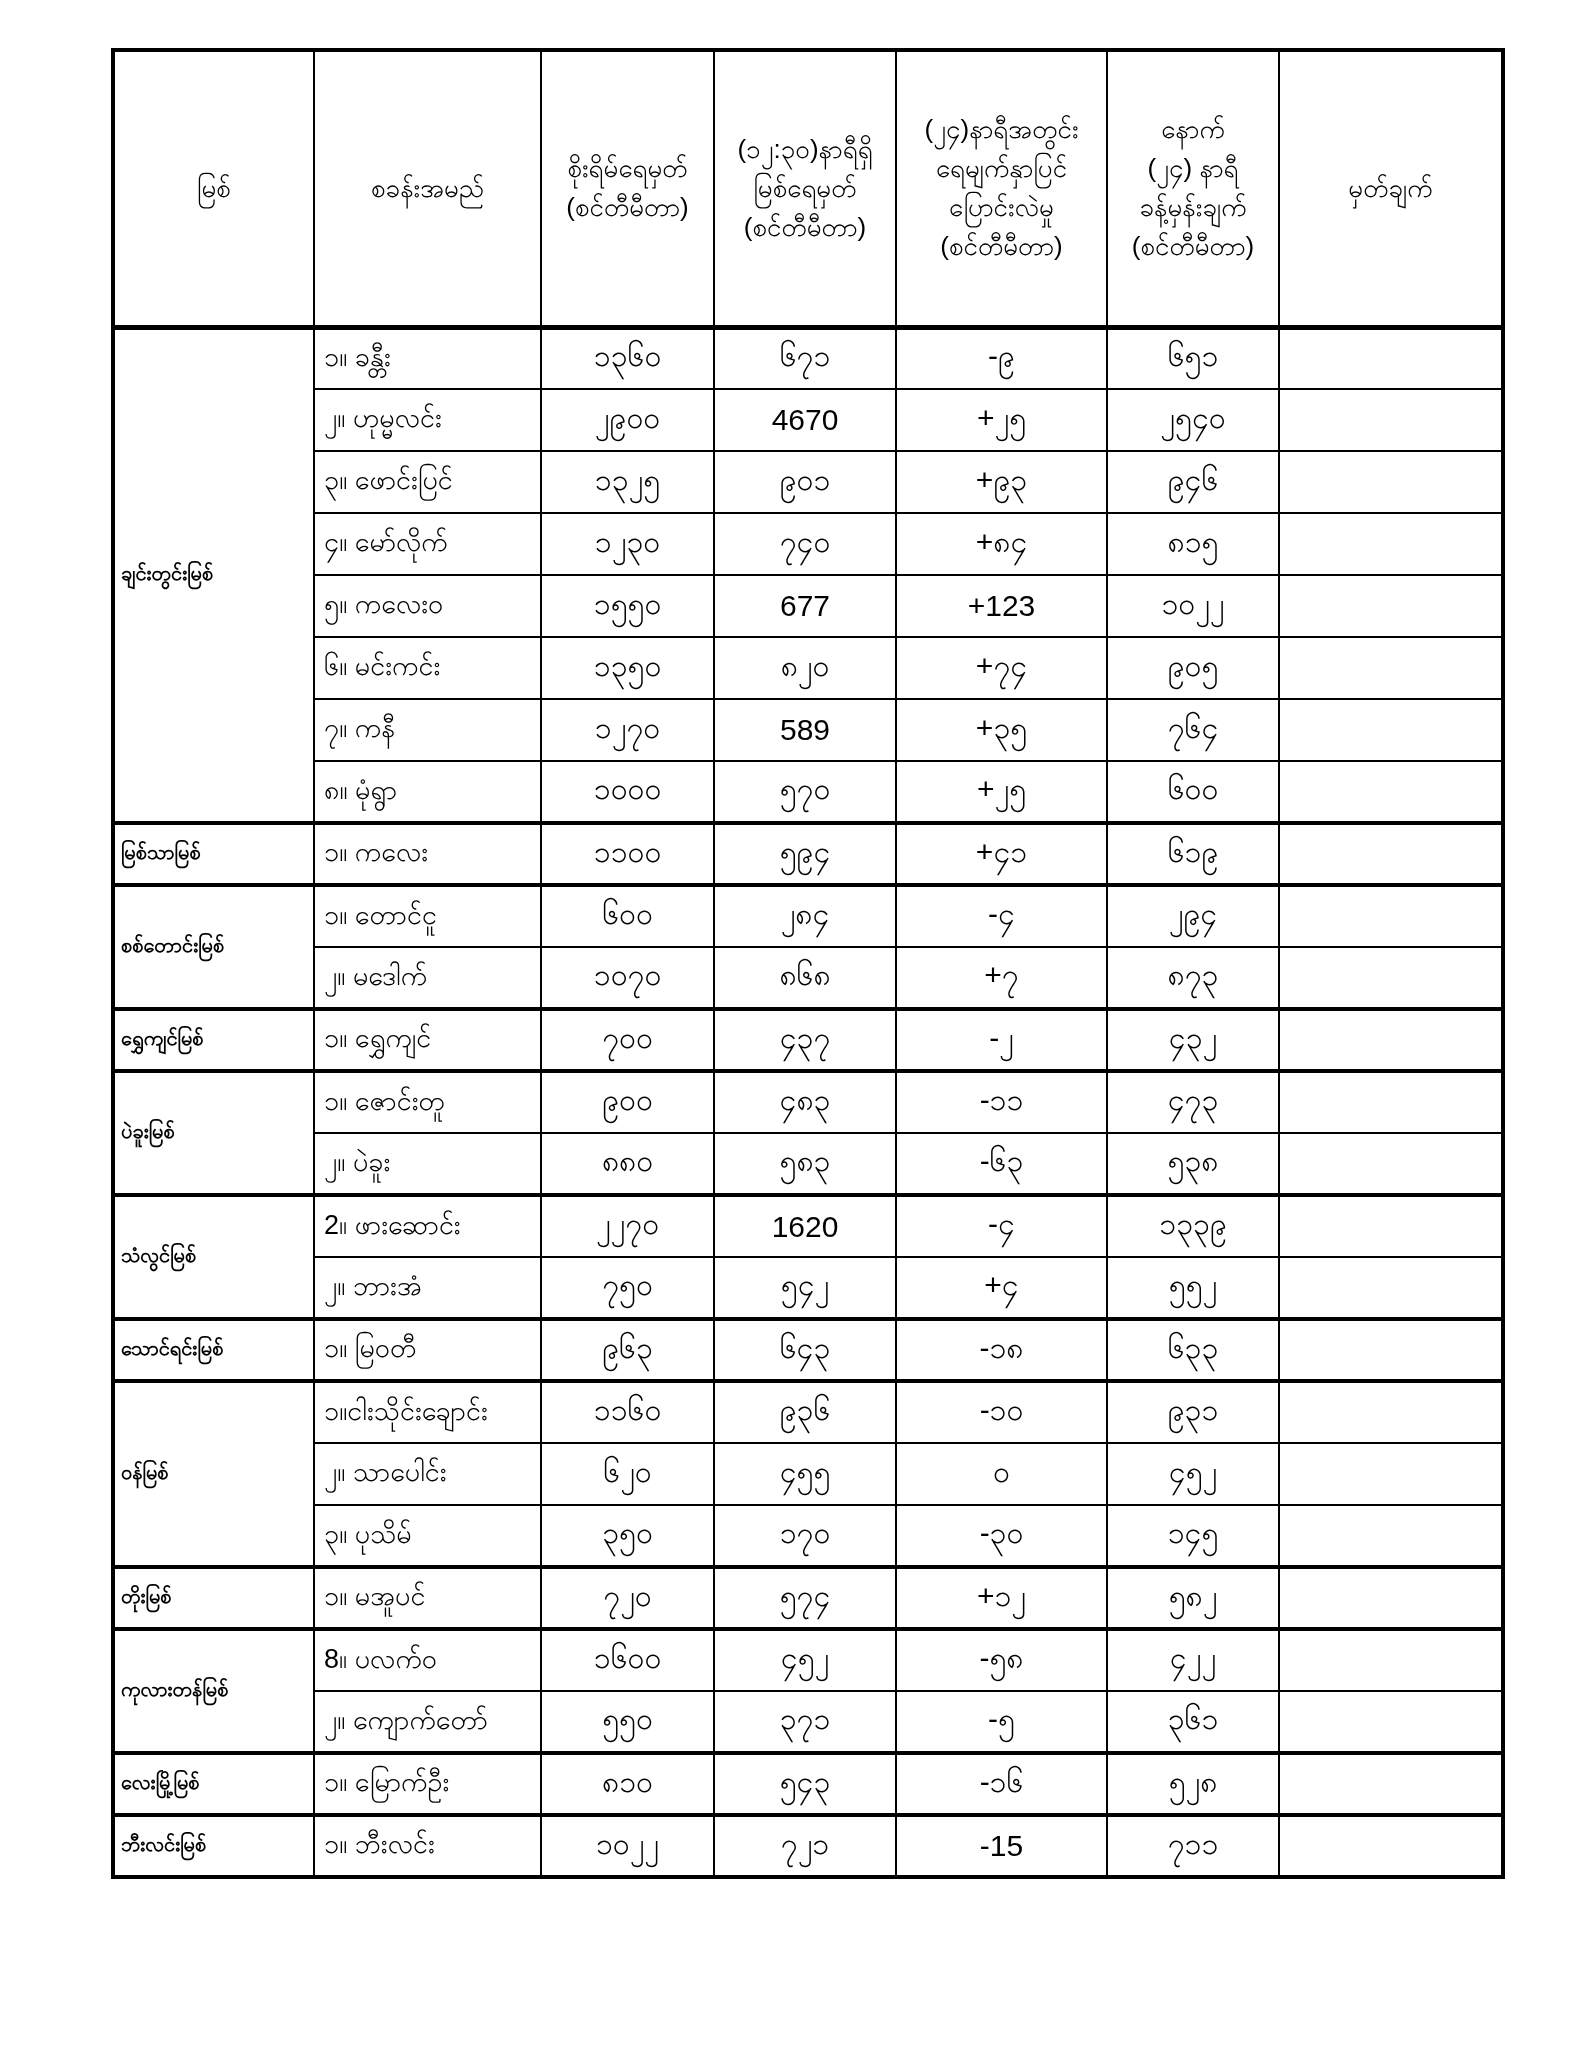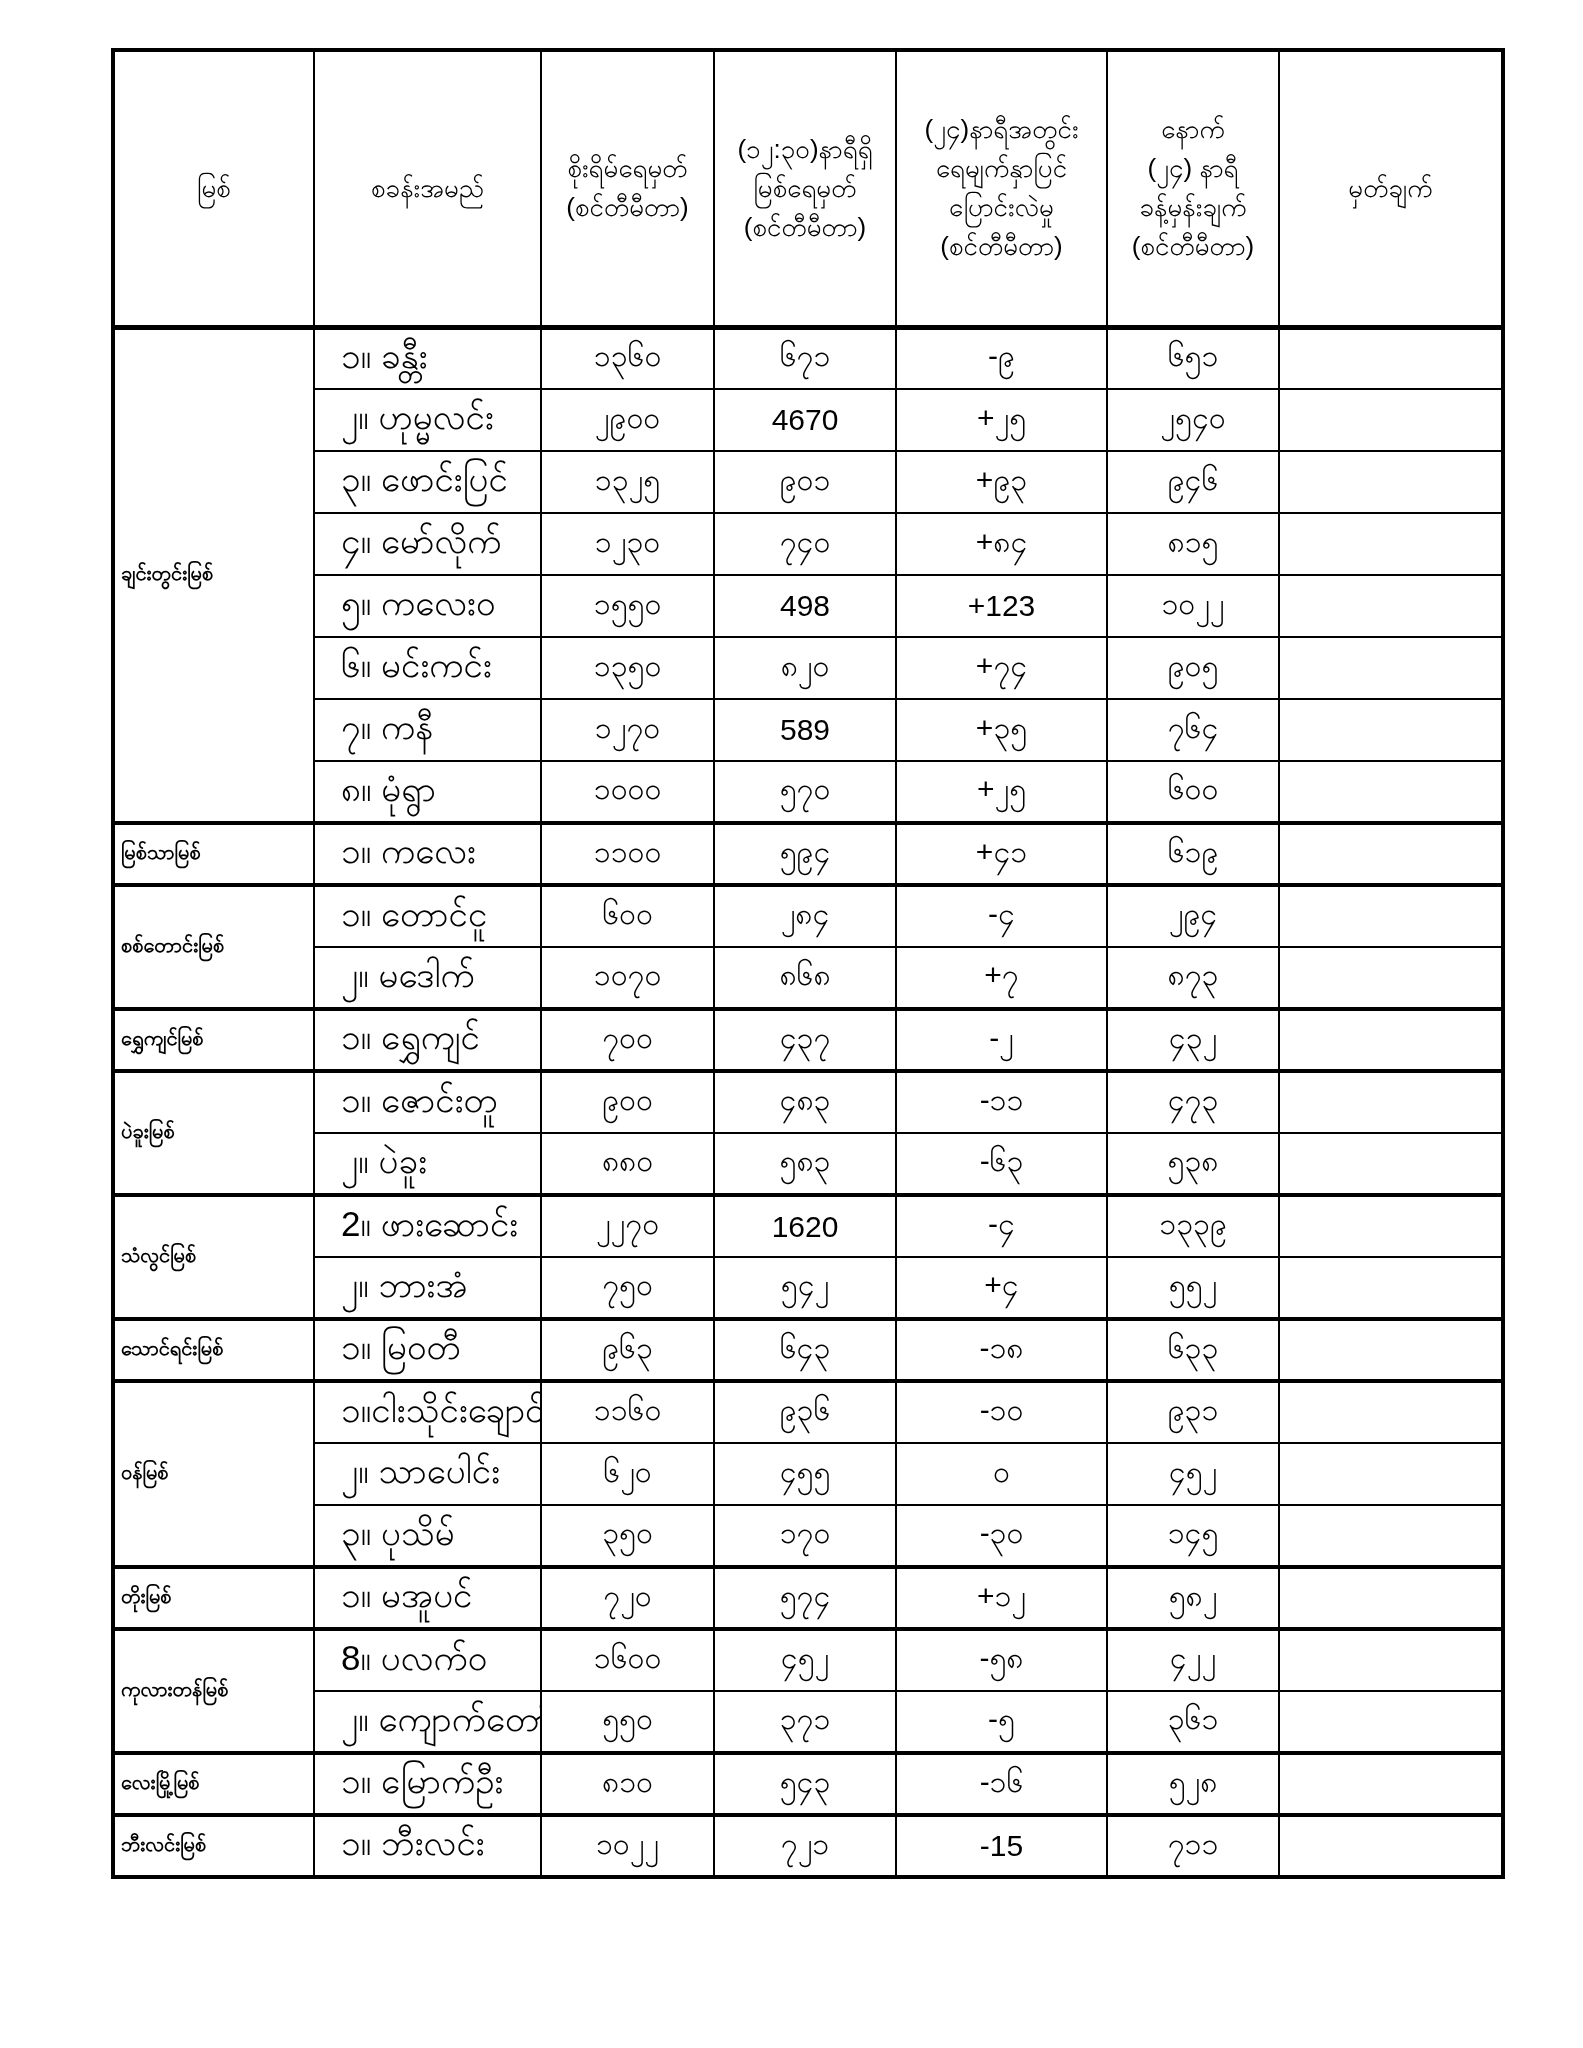--- a/index.html
+++ b/index.html
@@ -43,23 +43,23 @@
   .wl-table tbody tr { height: 62px; }
   .wl-table tbody tr.group-start td { border-top: 4px solid #000000; }
   td.river-cell {
     font-weight: bold;
     font-size: 20px;
     text-align: left;
     padding-left: 6px;
     white-space: nowrap;
   }
   td.cell-name {
-    font-size: 35px;
+    font-size: 27px;
     text-align: left;
-    padding-left: 26px;
+    padding-left: 9px;
     white-space: nowrap;
   }
   td.cell-num {
     font-size: 30px;
     text-align: center;
     white-space: nowrap;
   }
   td.cell-remark { background: #ffffff; }
 </style>
 </head>
@@ -126,21 +126,21 @@
           <td class="cell-name">၄။ မော်လိုက်</td>
           <td class="cell-num">၁၂၃၀</td>
           <td class="cell-num">၇၄၀</td>
           <td class="cell-num">+၈၄</td>
           <td class="cell-num">၈၁၅</td>
           <td class="cell-remark"></td>
         </tr>
         <tr>
           <td class="cell-name">၅။ ကလေးဝ</td>
           <td class="cell-num">၁၅၅၀</td>
-          <td class="cell-num">498</td>
+          <td class="cell-num">677</td>
           <td class="cell-num">+123</td>
           <td class="cell-num">၁၀၂၂</td>
           <td class="cell-remark"></td>
         </tr>
         <tr>
           <td class="cell-name">၆။ မင်းကင်း</td>
           <td class="cell-num">၁၃၅၀</td>
           <td class="cell-num">၈၂၀</td>
           <td class="cell-num">+၇၄</td>
           <td class="cell-num">၉၀၅</td>

